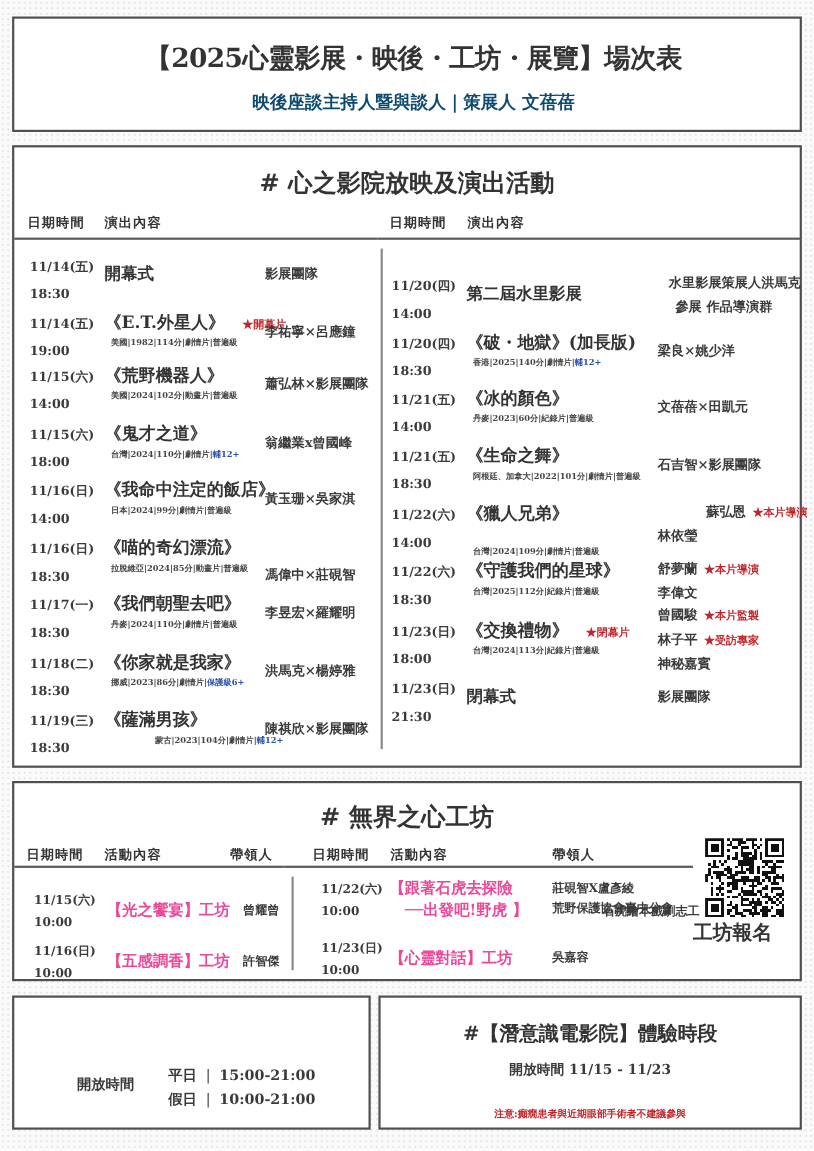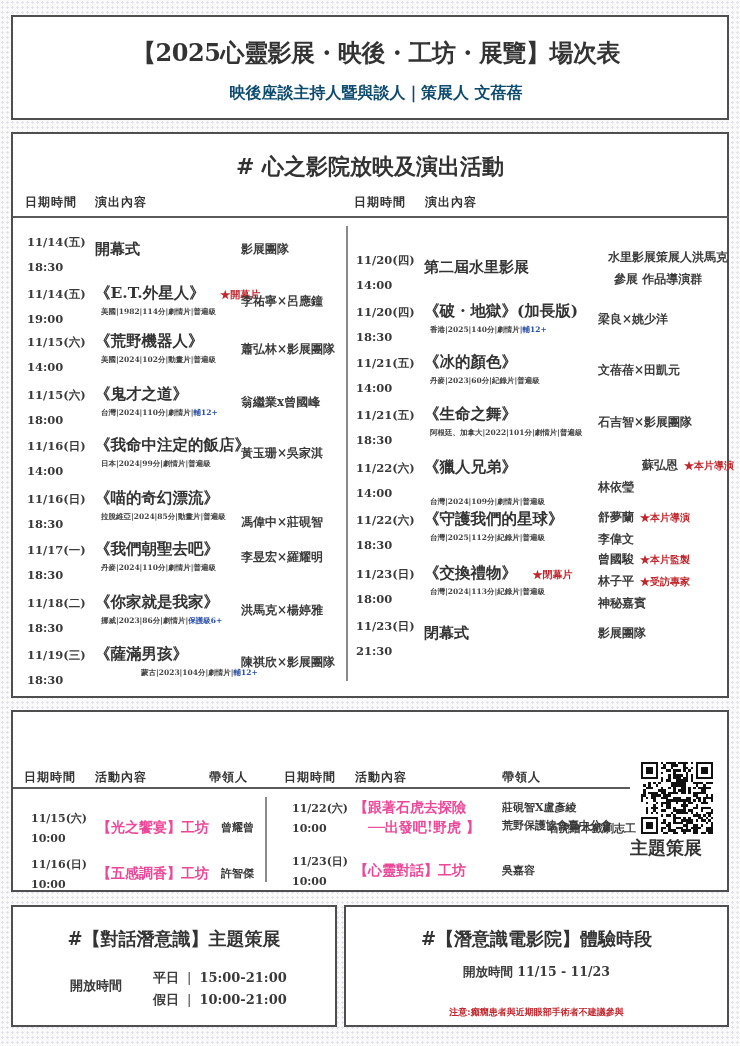--- a/index.html
+++ b/index.html
@@ -179,20 +179,21 @@
       </div>
       <div class="ev" style="left: 343px; top: 480px;">
         <div class="date">11/23(日)<br>21:30</div>
         <div class="title" style="left: 68px; top: 10px; font-size: 15px;">閉幕式</div>
         <div class="host" style="left: 242px; top: 8px;">影展團隊</div>
       </div>
     </div>
 </div>
 
 <div class="box" id="s2">
+  <div class="sec-title"># 無界之心工坊</div>
   <div class="colhdr" style="left:11px;top:57px;">日期時間</div>
   <div class="colhdr" style="left:82px;top:57px;">活動內容</div>
   <div class="colhdr" style="left:196px;top:57px;">帶領人</div>
   <div class="colhdr" style="left:271px;top:57px;">日期時間</div>
   <div class="colhdr" style="left:342px;top:57px;">活動內容</div>
   <div class="colhdr" style="left:489px;top:57px;">帶領人</div>
   <div class="hline" style="left:0;top:75px;width:245px;"></div>
   <div class="hline" style="left:245px;top:75px;width:372px;"></div>
   <div class="vline" style="left:252px;top:85px;height:85px;"></div>
   <div id="s2-rows">
@@ -547,25 +548,24 @@
       <rect x="0" y="0" width="7" height="7" fill="#111"></rect>
       <rect x="1" y="1" width="5" height="5" fill="#fff"></rect>
       <rect x="2" y="2" width="3" height="3" fill="#111"></rect>
       <rect x="22" y="0" width="7" height="7" fill="#111"></rect>
       <rect x="23" y="1" width="5" height="5" fill="#fff"></rect>
       <rect x="24" y="2" width="3" height="3" fill="#111"></rect>
       <rect x="0" y="22" width="7" height="7" fill="#111"></rect>
       <rect x="1" y="23" width="5" height="5" fill="#fff"></rect>
       <rect x="2" y="24" width="3" height="3" fill="#111"></rect>
     </svg>
-  <div class="qr-label">主題策展</div>
+  <div class="qr-label">工坊報名</div>
 </div>
 
 <div class="box" id="s3">
-  <div class="sec-title">#【對話潛意識】主題策展</div>
   <div class="open-label">開放時間</div>
   <div class="hours" style="top:62px;">
     <span>平日</span><span class="sep">|</span><span>15:00-21:00</span>
   </div>
   <div class="hours" style="top:84px;">
     <span>假日</span><span class="sep">|</span><span>10:00-21:00</span>
   </div>
 </div>
 
 <div class="box" id="s4">

